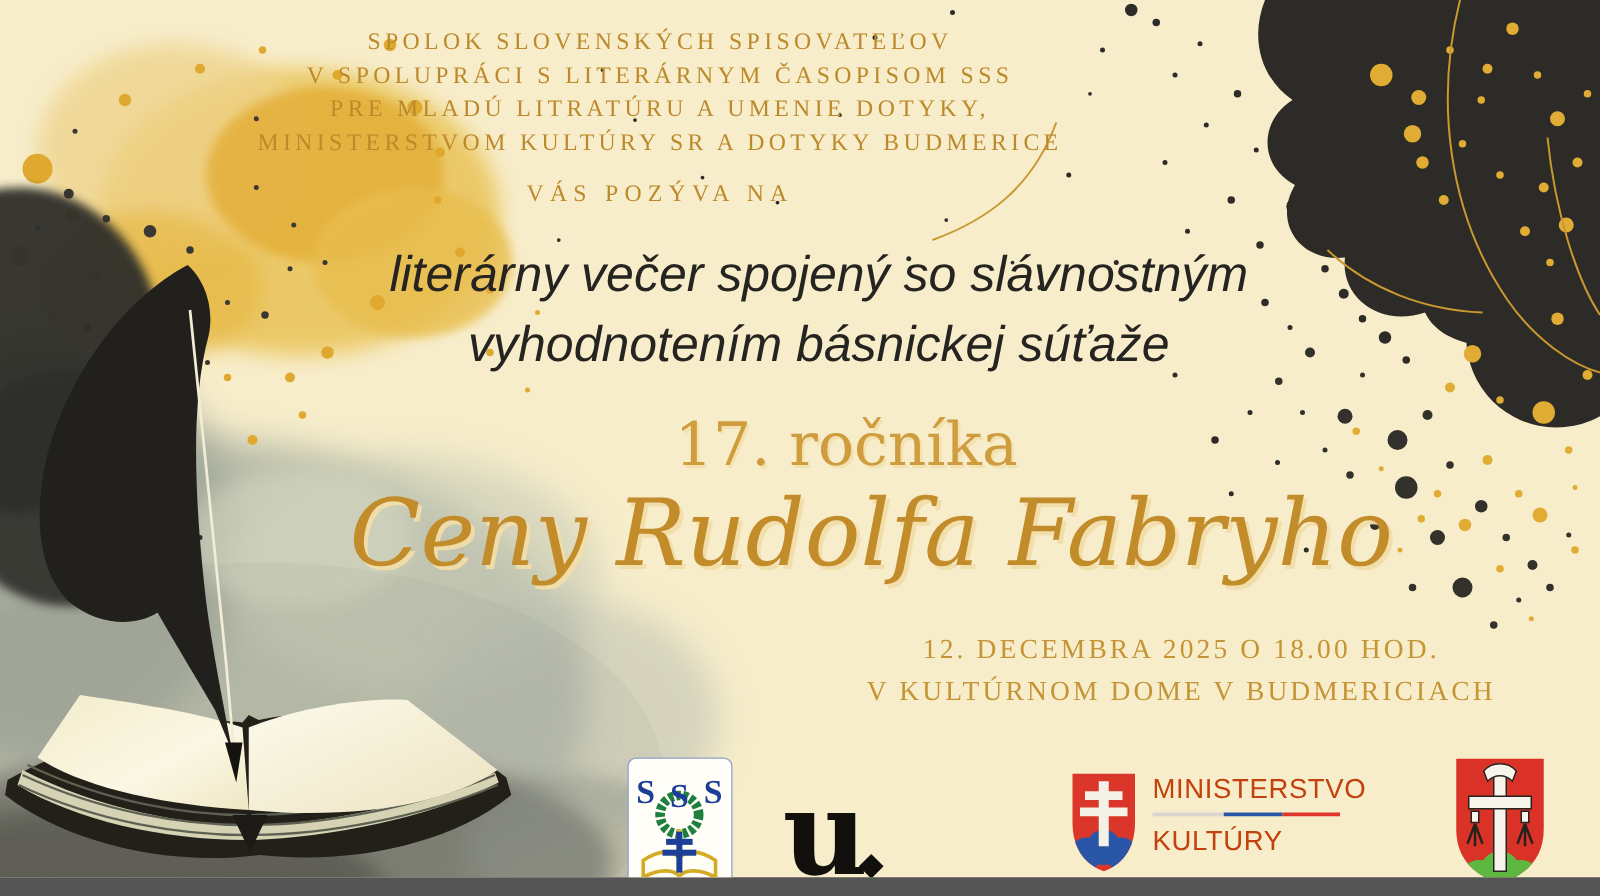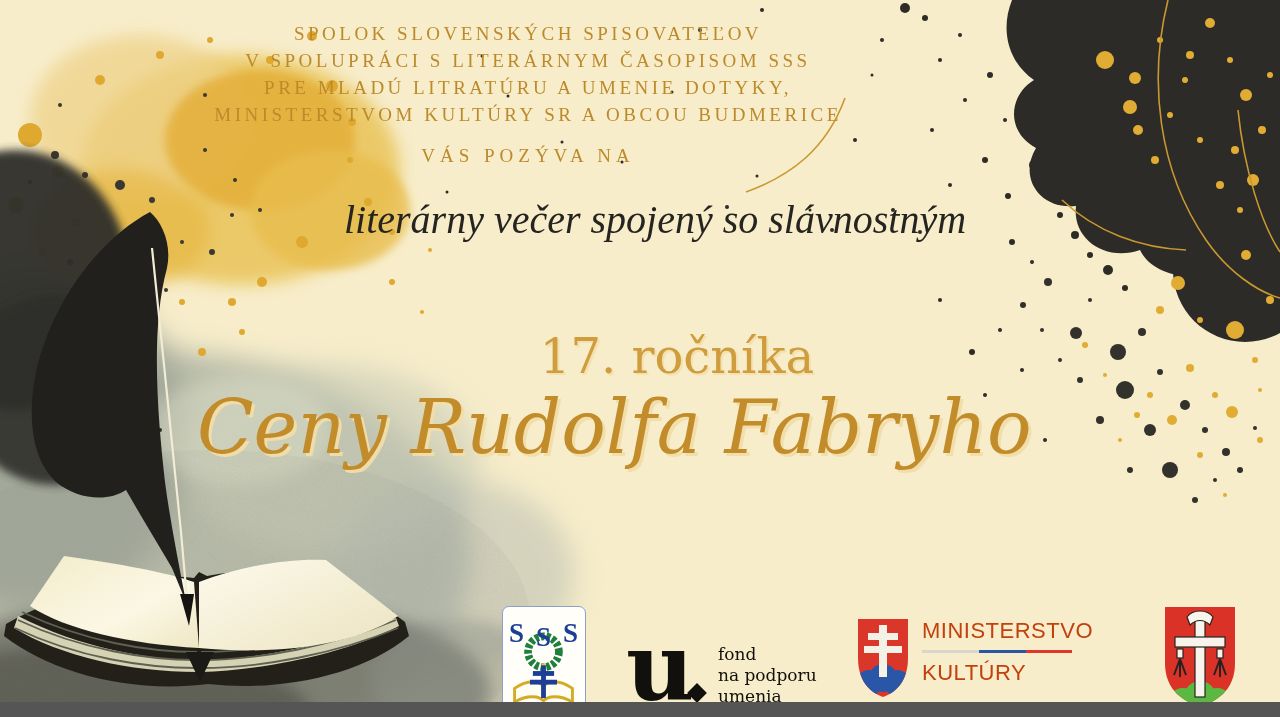--- a/index.html
+++ b/index.html
@@ -9,28 +9,28 @@
   .layer{position:absolute;z-index:2;}
 
   
   .org-block{left:128px;top:20px;width:800px;text-align:center;color:#bd8a2b;
              font-size:19px;letter-spacing:3.5px;line-height:27px;}
   .org-line{white-space:nowrap;}
   .invite-line{margin-top:14px;letter-spacing:5px;}
 
   
   .desc-block{left:255px;top:192px;width:800px;text-align:center;
-              font-family:Liberation Serif, serif;font-style:italic;
+              font-family:Liberation Sans, sans-serif;font-style:italic;
               font-size:40px;line-height:56px;color:#262420;}
 
   .edition-line{left:427px;top:328px;width:500px;text-align:center;
            font-family:"DejaVu Serif",serif;font-size:48px;
            color:#cf9d3d;text-shadow:2px 2px 0 rgba(242,224,174,.95);}
 
-  .title-line{left:197px;top:384px;width:1000px;text-align:left;
+  .title-line{left:197px;top:384px;width:1000px;text-align:center;
           font-family:"DejaVu Serif",serif;font-style:italic;font-size:74px;
           color:#c28c2a;text-shadow:3px 3px 0 rgba(241,221,168,.95);}
 
   .when-block{left:645px;top:502px;width:600px;text-align:center;color:#c59434;
               font-size:22px;letter-spacing:2.5px;line-height:34px;}
   .when-line{white-space:nowrap;}
 
   
   .sss-box{left:502px;top:606px;width:84px;height:108px;background:#fffef8;
            border:1.5px solid #8ea0c8;border-radius:7px;box-sizing:border-box;}
@@ -324,31 +324,36 @@
                C172,244 162,222 150,212 Z" fill="#22201c"></path>
       <path d="M152,248 C162,340 172,450 181,532 L187,600" stroke="#f2ecd6" stroke-width="2.2" fill="none"></path>
       <path d="M180,594 L194,594 L189,626 Z" fill="#15130f"></path>
     </g>
   </svg>
 
   <div class="layer org-block">
     <div class="org-line">SPOLOK SLOVENSKÝCH SPISOVATEĽOV</div>
     <div class="org-line">V SPOLUPRÁCI S LITERÁRNYM ČASOPISOM SSS</div>
     <div class="org-line">PRE MLADÚ LITRATÚRU A UMENIE DOTYKY,</div>
-    <div class="org-line">MINISTERSTVOM KULTÚRY SR A OBCOU BUDMERICE</div>
+    <div class="org-line">MINISTERSTVOM KULTÚRY SR A DOTYKY BUDMERICE</div>
     <div class="invite-line">VÁS POZÝVA NA</div>
   </div>
 
   <div class="layer desc-block">
     <div>literárny večer spojený so slávnostným</div>
+    <div>vyhodnotením básnickej súťaže</div>
   </div>
 
   <div class="layer edition-line">17. ročníka</div>
   <div class="layer title-line">Ceny Rudolfa Fabryho</div>
 
+  <div class="layer when-block">
+    <div class="when-line">12. DECEMBRA 2025 O 18.00 HOD.</div>
+    <div class="when-line">V KULTÚRNOM DOME V BUDMERICIACH</div>
+  </div>
 
   <div class="layer sss-box">
     <svg width="81" height="105" viewBox="0 0 84 108">
       <circle cx="42" cy="46" r="16" fill="none" stroke="#1f7f3e" stroke-width="8" stroke-dasharray="4 2"></circle>
       <rect x="40" y="58" width="4" height="14" fill="#e7c62c"></rect>
       <path d="M12,84 C26,74 38,76 42,82 C46,76 58,74 72,84 L72,98 C58,90 46,92 42,97 C38,92 26,90 12,98 Z" fill="#fffef4" stroke="#d3ab25" stroke-width="3"></path>
       <g fill="#1c3e96">
         <rect x="39.5" y="60" width="5" height="34"></rect>
         <rect x="31" y="66" width="22" height="5"></rect>
         <rect x="28" y="75" width="28" height="5"></rect>
@@ -356,25 +361,20 @@
       <g font-family="Liberation Serif, serif" font-weight="bold" font-size="28" fill="#1c3e96" text-anchor="middle">
         <text x="14" y="36">S</text>
         <text x="42" y="40">S</text>
         <text x="70" y="36">S</text>
       </g>
     </svg>
   </div>
 
   <div class="layer fpu-u">u</div>
   <div class="layer fpu-diamond"></div>
-  <div class="layer fpu-lines">
-    <div>fond</div>
-    <div>na podporu</div>
-    <div>umenia</div>
-  </div>
 
   <svg class="layer" style="left:855px;top:616px;" width="56" height="84" viewBox="0 0 56 84">
     <path d="M3,3 H53 V42 C53,64 42,76 28,81 C14,76 3,64 3,42 Z" fill="#da372a"></path>
     <g clip-path="url(#clipSK2)">
       <clipPath id="clipSK2">
           <path d="M3,3 H53 V42 C53,64 42,76 28,81 C14,76 3,64 3,42 Z"></path>
         </clipPath>
       <circle cx="14" cy="67" r="13" fill="#2a56a8"></circle>
       <circle cx="28" cy="62" r="14" fill="#2a56a8"></circle>
       <circle cx="42" cy="67" r="13" fill="#2a56a8"></circle>

